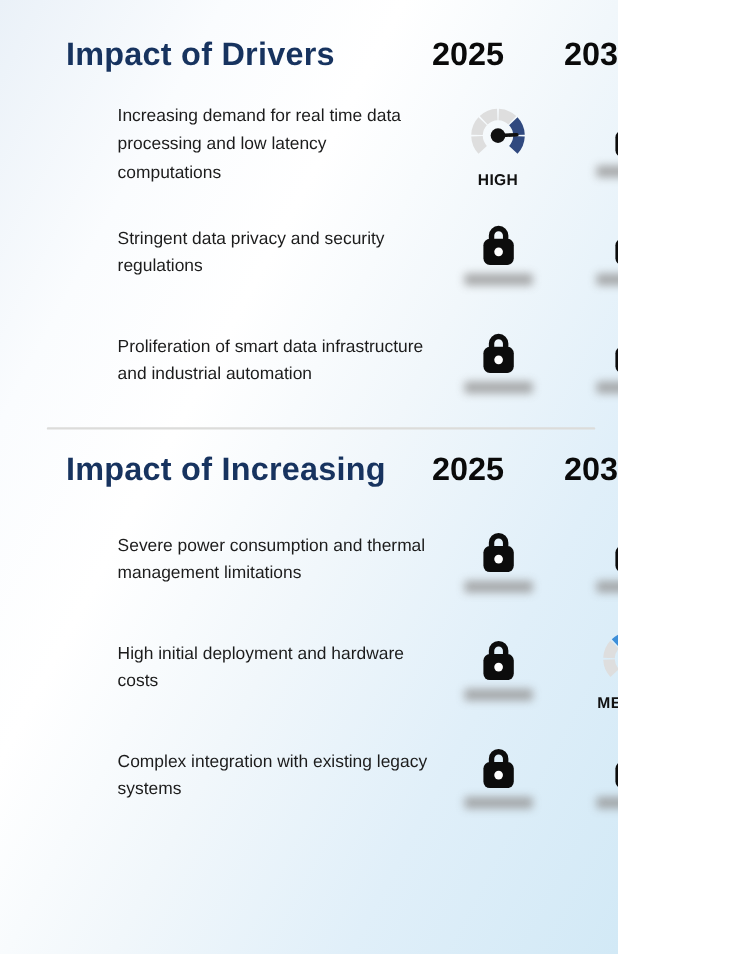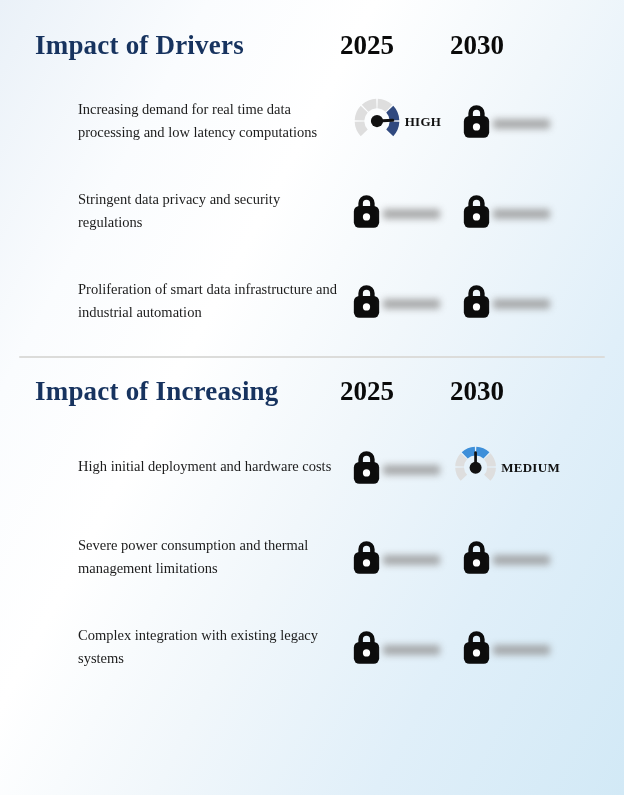--- a/index.html
+++ b/index.html
@@ -1,26 +1,27 @@
 <!DOCTYPE html>
 <html><head>
 <meta charset="utf-8">
 <style>
   * { margin: 0; padding: 0; box-sizing: border-box; }
   html, body { background: #ffffff; }
   .page {
     position: relative;
-    width: 624px;
+    width: 515px;
     height: 795px;
     overflow: hidden;
-    font-family: Liberation Serif, serif;
+    font-family: Liberation Sans, sans-serif;
     background: linear-gradient(118deg,
       #eaf1f8 0%, #fafcfe 20%, #ffffff 36%,
       #f1f7fb 55%, #e0eff9 76%, #d2e9f6 100%);
     padding-top: 28px;
+    padding-left: 20px;
   }
   .grid {
     display: grid;
     grid-template-columns: 310px 110px 110px;
     align-items: center;
     padding-left: 30px;
   }
   .section-header { height: 34px; margin-bottom: 14px; }
   .title {
     font-size: 27px;
@@ -39,21 +40,21 @@
   .row { height: 90px; }
   .desc {
     font-size: 14.5px;
     line-height: 1.6;
     color: #1c1c1c;
     max-width: 305px;
     margin-left: 48px;
   }
   .cell {
     display: flex;
-    flex-direction: row;
+    flex-direction: column;
     align-items: center;
     justify-content: center;
   }
   .gauge-label {
     font-size: 13px;
     font-weight: bold;
     color: #111111;
     letter-spacing: 0.3px;
     margin-top: 1px;
   }
@@ -159,20 +160,40 @@
 
   <div class="divider"></div>
 
   <div class="grid section-header">
     <div class="title">Impact of Increasing</div>
     <div class="year">2025</div>
     <div class="year">2030</div>
   </div>
 
   <div class="grid row">
+    <p class="desc">Severe power consumption and thermal management limitations</p>
+    <div class="cell">
+      <svg width="33" height="38" viewBox="0 0 36 42">
+        <path d="M11.5 17 v-4.5 a6.5 6.5 0 0 1 13 0 V17" fill="none" stroke="#0c0c0c" stroke-width="5"></path>
+        <rect x="4" y="15.5" width="28" height="24" rx="6" fill="#0c0c0c"></rect>
+        <circle cx="18" cy="27.5" r="4" fill="#ffffff"></circle>
+      </svg>
+      <div class="blur-bar"></div>
+    </div>
+    <div class="cell">
+      <svg width="33" height="38" viewBox="0 0 36 42">
+        <path d="M11.5 17 v-4.5 a6.5 6.5 0 0 1 13 0 V17" fill="none" stroke="#0c0c0c" stroke-width="5"></path>
+        <rect x="4" y="15.5" width="28" height="24" rx="6" fill="#0c0c0c"></rect>
+        <circle cx="18" cy="27.5" r="4" fill="#ffffff"></circle>
+      </svg>
+      <div class="blur-bar"></div>
+    </div>
+  </div>
+
+  <div class="grid row">
     <p class="desc">High initial deployment and hardware costs</p>
     <div class="cell">
       <svg width="33" height="38" viewBox="0 0 36 42">
         <path d="M11.5 17 v-4.5 a6.5 6.5 0 0 1 13 0 V17" fill="none" stroke="#0c0c0c" stroke-width="5"></path>
         <rect x="4" y="15.5" width="28" height="24" rx="6" fill="#0c0c0c"></rect>
         <circle cx="18" cy="27.5" r="4" fill="#ffffff"></circle>
       </svg>
       <div class="blur-bar"></div>
     </div>
     <div class="cell">
@@ -186,40 +207,20 @@
           <path class="track" d="M52 32.7 A20 20 0 0 1 46.6 45.6"></path>
         </g>
         <line class="needle" x1="32" y1="33" x2="32" y2="14"></line>
         <circle class="hub" cx="32" cy="33" r="7.5"></circle>
       </svg>
       <div class="gauge-label">MEDIUM</div>
     </div>
   </div>
 
   <div class="grid row">
-    <p class="desc">Severe power consumption and thermal management limitations</p>
-    <div class="cell">
-      <svg width="33" height="38" viewBox="0 0 36 42">
-        <path d="M11.5 17 v-4.5 a6.5 6.5 0 0 1 13 0 V17" fill="none" stroke="#0c0c0c" stroke-width="5"></path>
-        <rect x="4" y="15.5" width="28" height="24" rx="6" fill="#0c0c0c"></rect>
-        <circle cx="18" cy="27.5" r="4" fill="#ffffff"></circle>
-      </svg>
-      <div class="blur-bar"></div>
-    </div>
-    <div class="cell">
-      <svg width="33" height="38" viewBox="0 0 36 42">
-        <path d="M11.5 17 v-4.5 a6.5 6.5 0 0 1 13 0 V17" fill="none" stroke="#0c0c0c" stroke-width="5"></path>
-        <rect x="4" y="15.5" width="28" height="24" rx="6" fill="#0c0c0c"></rect>
-        <circle cx="18" cy="27.5" r="4" fill="#ffffff"></circle>
-      </svg>
-      <div class="blur-bar"></div>
-    </div>
-  </div>
-
-  <div class="grid row">
     <p class="desc">Complex integration with existing legacy systems</p>
     <div class="cell">
       <svg width="33" height="38" viewBox="0 0 36 42">
         <path d="M11.5 17 v-4.5 a6.5 6.5 0 0 1 13 0 V17" fill="none" stroke="#0c0c0c" stroke-width="5"></path>
         <rect x="4" y="15.5" width="28" height="24" rx="6" fill="#0c0c0c"></rect>
         <circle cx="18" cy="27.5" r="4" fill="#ffffff"></circle>
       </svg>
       <div class="blur-bar"></div>
     </div>
     <div class="cell">

